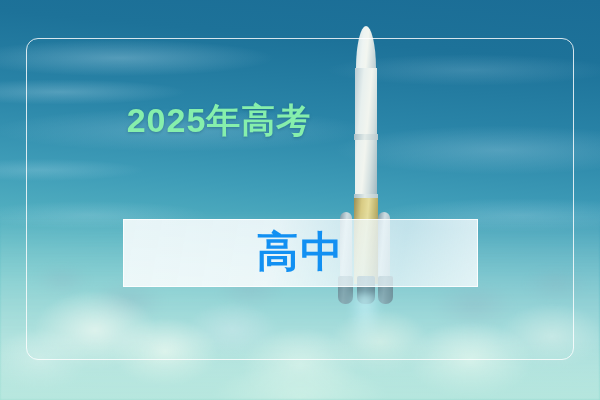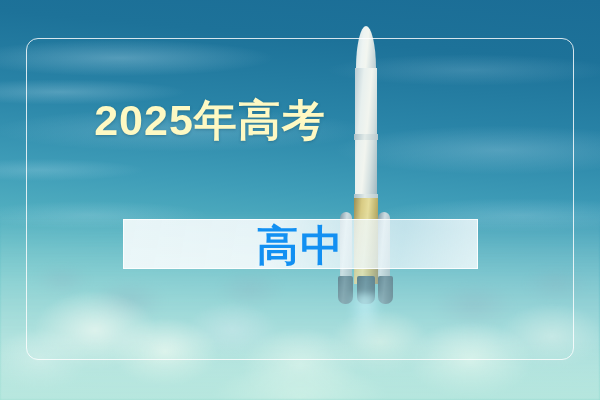--- a/index.html
+++ b/index.html
@@ -171,50 +171,50 @@
     height: 322px;
     border: 1px solid rgba(255,255,255,0.82);
     border-radius: 12px;
     box-sizing: border-box;
     pointer-events: none;
   }
 
   
   .headline {
     position: absolute;
-    left: 0;
+    left: 9px;
     top: 96px;
     width: 420px;
     text-align: center;
-    color: #fef9c3;
-    font-size: 43px;
+    color: #86efac;
+    font-size: 34px;
     font-weight: bold;
     line-height: 49px;
     letter-spacing: 1px;
     text-shadow: 0 1px 3px rgba(18,70,96,0.38);
   }
   .headline .ln { display: block; }
 
   
   .hl-bar {
     position: absolute;
     left: 123px;
     top: 219px;
     width: 355px;
-    height: 50px;
+    height: 68px;
     background: linear-gradient(100deg,
         rgba(247,252,253,0.90) 0%,
         rgba(250,253,254,0.88) 42%,
         rgba(240,249,252,0.78) 62%,
         rgba(236,247,251,0.72) 78%,
         rgba(244,251,253,0.84) 100%);
     border: 1px solid rgba(255,255,255,0.85);
     box-sizing: border-box;
     display: flex;
-    align-items: flex-end;
+    align-items: center;
     justify-content: center;
   }
   .hl-text {
     color: #1290f2;
     font-size: 42px;
     font-weight: bold;
     letter-spacing: 2px;
     line-height: 1;
     transform: translateY(-1px);
   }

